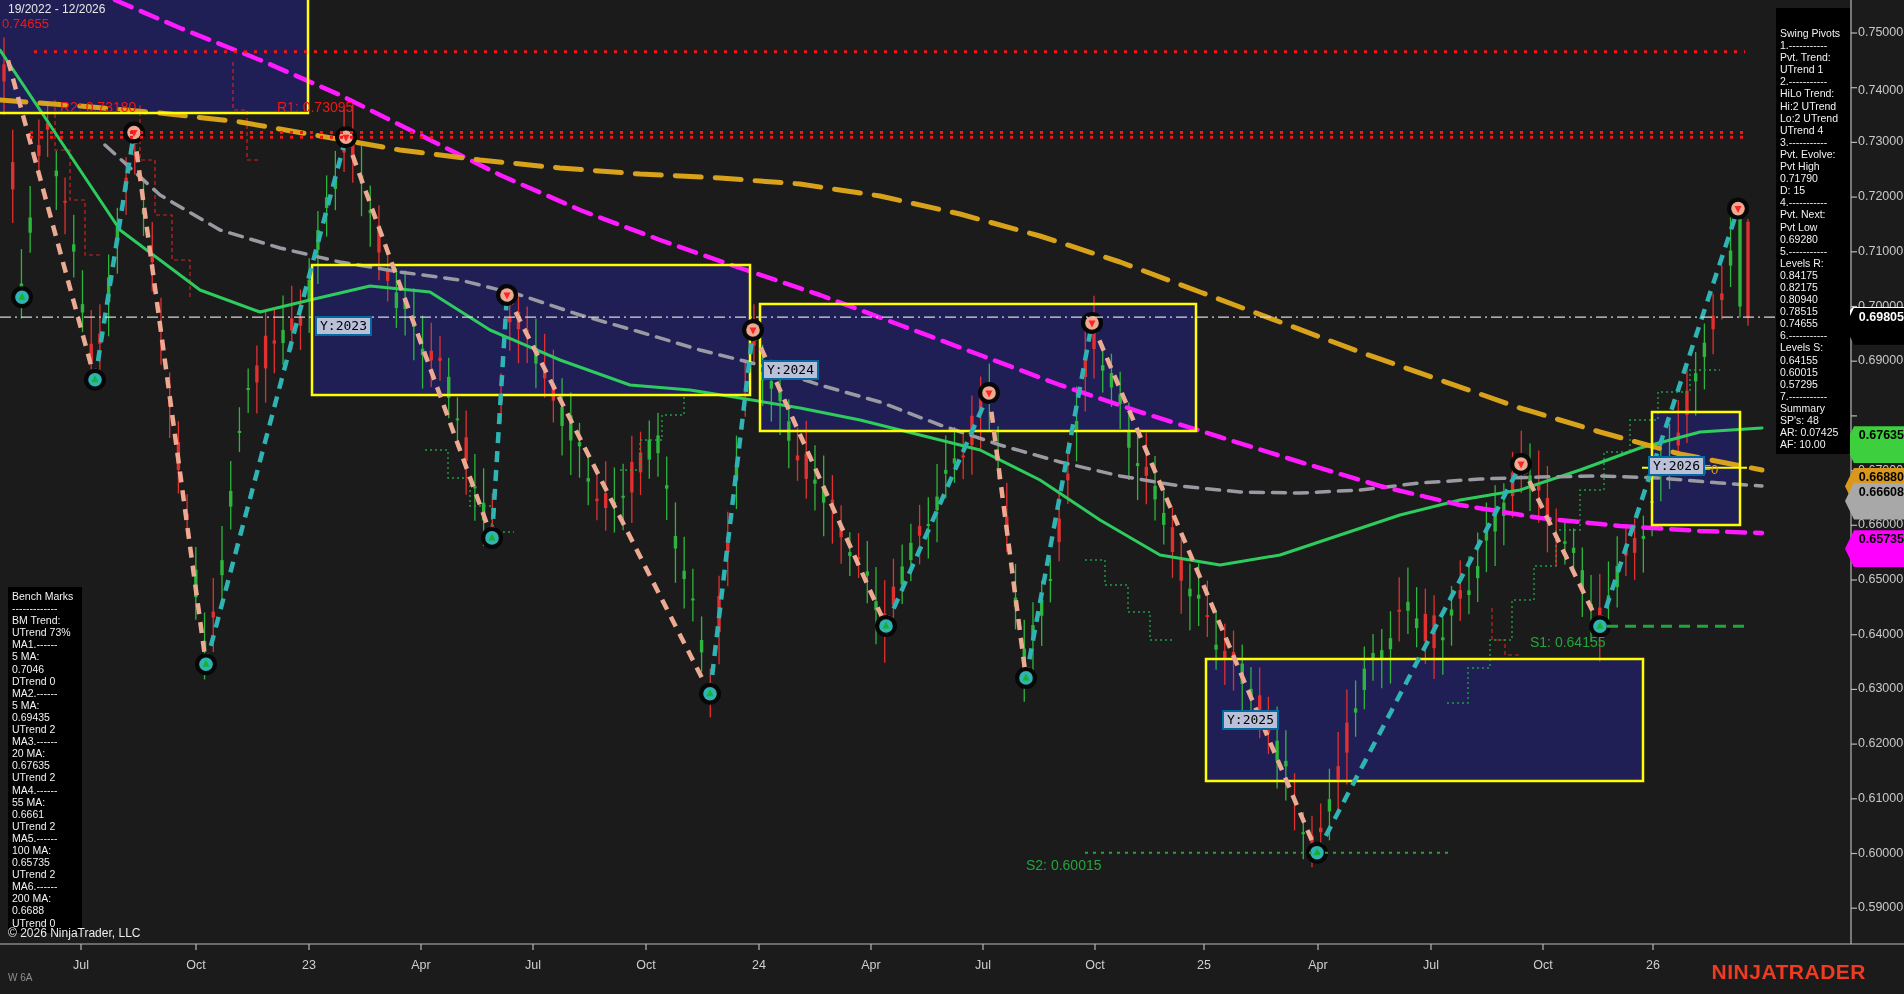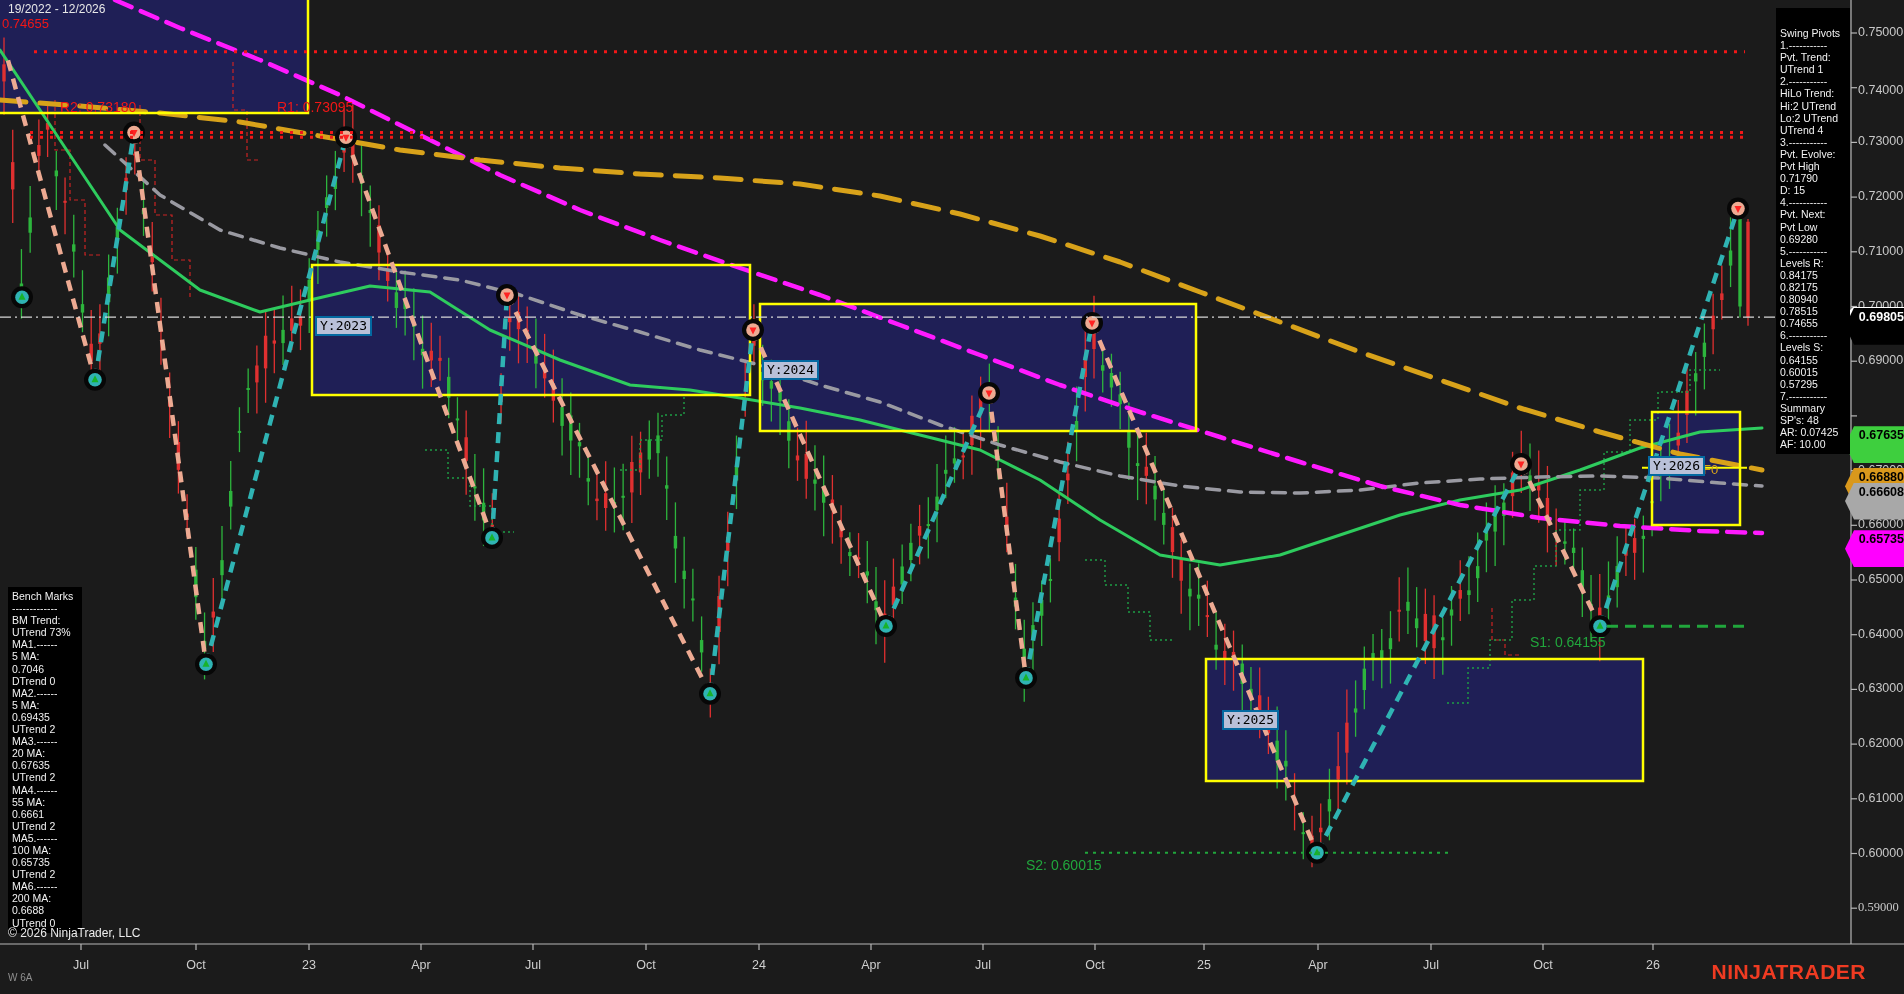--- a/index.html
+++ b/index.html
@@ -584,21 +584,21 @@
       <div class="abs price-label" style="left: 1858px; top: 353.2px;">0.69000</div>
       <div class="abs price-label" style="left: 1936px; top: 407.9px;">0.68000</div>
       <div class="abs price-label" style="left: 1858px; top: 462.6px;">0.67000</div>
       <div class="abs price-label" style="left: 1858px; top: 517.3px;">0.66000</div>
       <div class="abs price-label" style="left: 1858px; top: 572px;">0.65000</div>
       <div class="abs price-label" style="left: 1858px; top: 626.7px;">0.64000</div>
       <div class="abs price-label" style="left: 1858px; top: 681.4px;">0.63000</div>
       <div class="abs price-label" style="left: 1858px; top: 736.1px;">0.62000</div>
       <div class="abs price-label" style="left: 1858px; top: 790.8px;">0.61000</div>
       <div class="abs price-label" style="left: 1858px; top: 845.5px;">0.60000</div>
-      <div class="abs price-label" style="left: 1858px; top: 900.2px; font-family: Liberation Serif, serif;">0.59000</div>
+      <div class="abs price-label" style="left: 1858px; top: 900.2px;">0.59000</div>
       <div class="abs marker-outline" style="top: 306.666px;"></div>
       <div class="abs price-marker" style="top: 307.666px; background: rgb(0, 0, 0); color: rgb(255, 255, 255);">0.69805</div>
       <div class="abs price-marker" style="top: 426.365px; background: rgb(62, 207, 62); color: rgb(0, 0, 0);">0.67635</div>
       <div class="abs price-marker" style="top: 467.664px; background: rgb(217, 152, 28); color: rgb(0, 0, 0);">0.66880</div>
       <div class="abs price-marker" style="top: 482.542px; background: rgb(168, 168, 168); color: rgb(0, 0, 0);">0.66608</div>
       <div class="abs price-marker" style="top: 530.295px; background: rgb(255, 0, 255); color: rgb(0, 0, 0);">0.65735</div>
       <div class="abs time-label" style="left: 81px;">Jul</div>
       <div class="abs time-label" style="left: 196px;">Oct</div>
       <div class="abs time-label" style="left: 309px;">23</div>
       <div class="abs time-label" style="left: 421px;">Apr</div>

